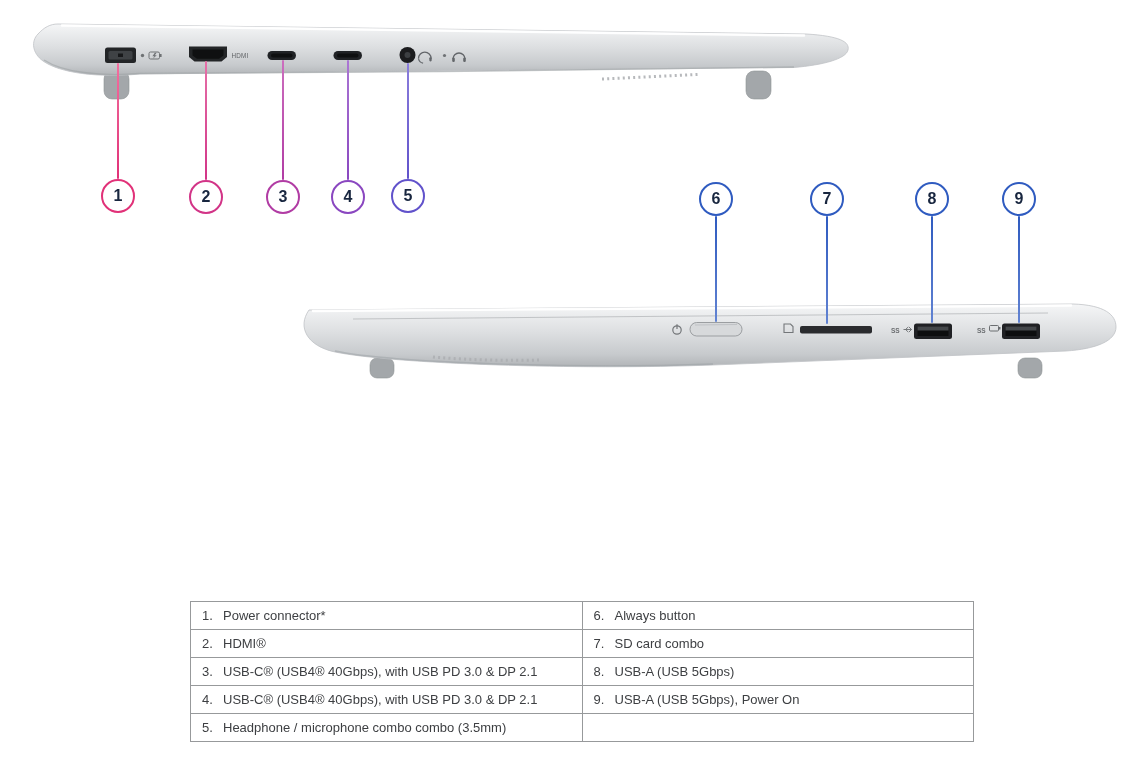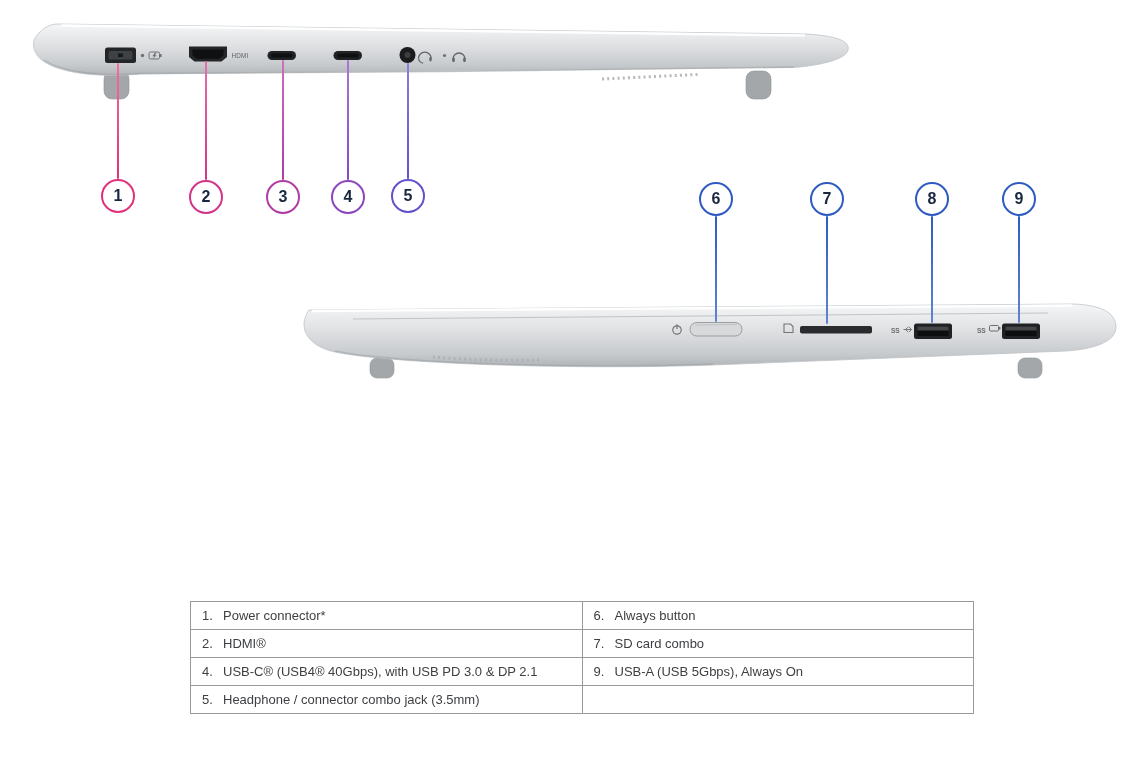--- a/index.html
+++ b/index.html
@@ -189,23 +189,27 @@
     <tbody>
       <tr>
         <td><span class="num">1.</span><span>Power connector*</span></td>
         <td><span class="num">6.</span><span>Always button</span></td>
       </tr>
       <tr>
         <td><span class="num">2.</span><span>HDMI®</span></td>
         <td><span class="num">7.</span><span>SD card combo</span></td>
       </tr>
       <tr>
+        <td><span class="num">3.</span><span>USB-C® (USB4® 40Gbps), with USB PD 3.0 &amp; DP 2.1</span></td>
+        <td><span class="num">8.</span><span>USB-A (USB 5Gbps)</span></td>
+      </tr>
+      <tr>
         <td><span class="num">4.</span><span>USB-C® (USB4® 40Gbps), with USB PD 3.0 &amp; DP 2.1</span></td>
-        <td><span class="num">9.</span><span>USB-A (USB 5Gbps), Always On</span></td>
-      </tr>
-      <tr>
-        <td><span class="num">5.</span><span>Headphone / connector combo jack (3.5mm)</span></td>
+        <td><span class="num">9.</span><span>USB-A (USB 5Gbps), Power On</span></td>
+      </tr>
+      <tr>
+        <td><span class="num">5.</span><span>Headphone / microphone combo combo (3.5mm)</span></td>
         <td><span class="num"></span><span></span></td>
       </tr>
     </tbody>
   </table>
 
 </div>
 
 </body></html>

